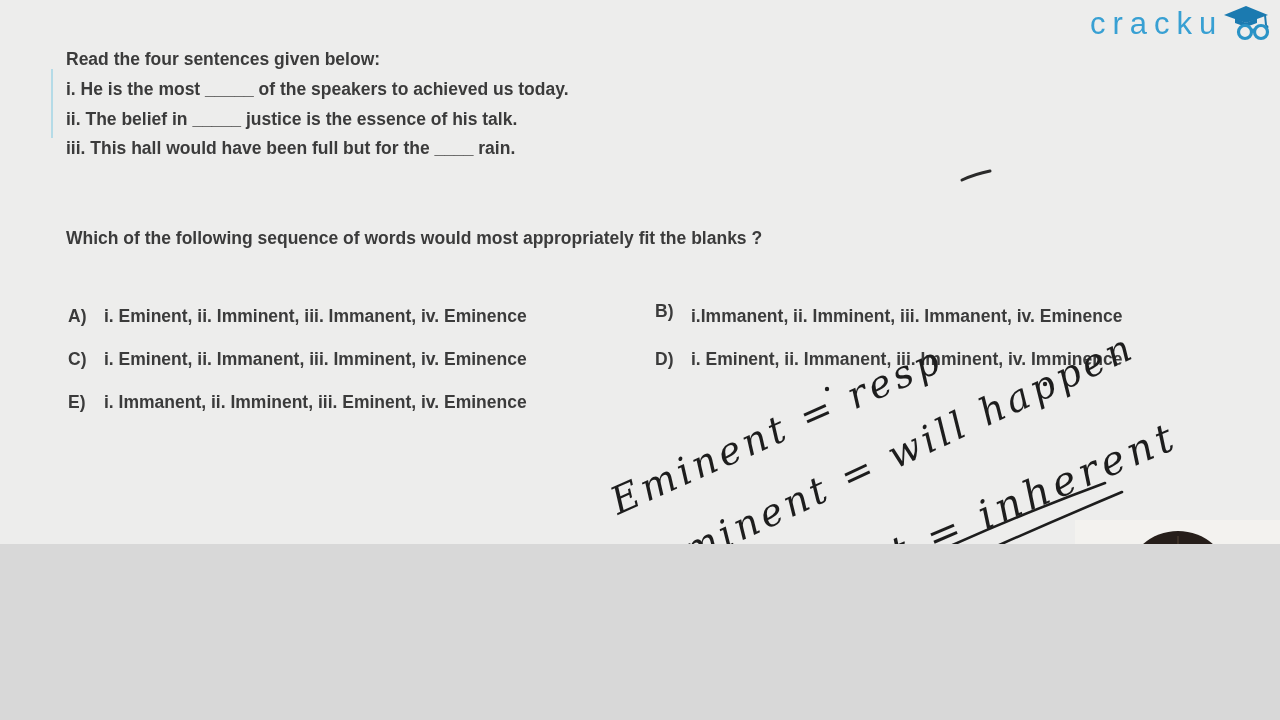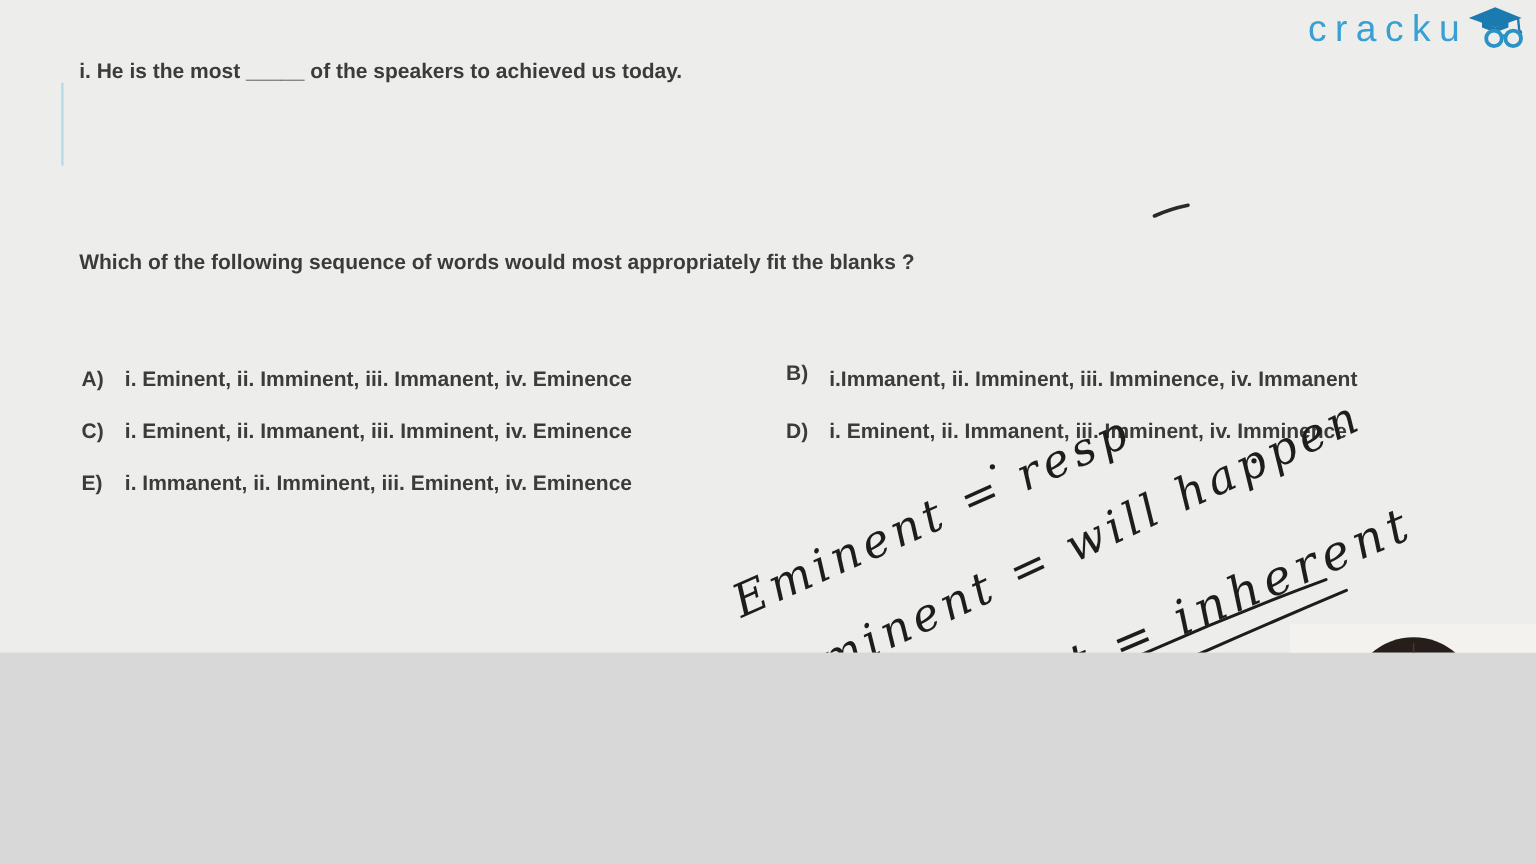--- a/index.html
+++ b/index.html
@@ -10,21 +10,21 @@
     color:#3b3b3b;
   }
   
   .logo{position:absolute;top:2px;left:1090px;width:186px;height:44px;display:flex;align-items:center;}
   .logo-text{font-size:31px;font-weight:400;letter-spacing:7px;color:#38a0d3;line-height:44px;}
   .logo-icon{width:52px;height:40px;margin-left:-2px;margin-top:-2px;}
   
   .accent{position:absolute;left:51px;top:69px;width:2px;height:69px;background:#b5dbe7;}
   .qblock{position:absolute;left:66px;top:45px;}
   .qline{font-size:17.5px;font-weight:600;line-height:29.8px;white-space:pre;}
-  .prompt{position:absolute;left:66px;top:208px;font-size:17.5px;font-weight:600;text-align:center;}
+  .prompt{position:absolute;left:66px;top:228px;font-size:17.5px;font-weight:600;text-align:center;}
   
   .opt{position:absolute;display:flex;font-size:17.5px;font-weight:600;white-space:pre;}
   .opt .opt-label{width:36px;flex:0 0 36px;}
   .optA{left:68px;top:306px;}
   .optB{left:655px;top:306px;}
   .optB .opt-label{transform:translateY(-5px);}
   .optC{left:68px;top:349px;}
   .optD{left:655px;top:349px;}
   .optE{left:68px;top:392px;}
   
@@ -48,32 +48,35 @@
       <circle cx="45.5" cy="24" r="2" fill="#1b7ab0"></circle>
       <circle cx="24" cy="29" r="6.5" fill="none" stroke="#2a93c6" stroke-width="3.2"></circle>
       <circle cx="40" cy="29" r="6.5" fill="none" stroke="#2a93c6" stroke-width="3.2"></circle>
       <path d="M30.5,28 Q32,25.5 33.5,28" stroke="#2a93c6" stroke-width="2.5" fill="none"></path>
     </svg>
   </div>
 
   <div class="accent"></div>
 
   <div class="qblock">
+    <div class="qline">Read the four sentences given below:</div>
     <div class="qline">i. He is the most _____ of the speakers to achieved us today.</div>
+    <div class="qline">ii. The belief in _____ justice is the essence of his talk.</div>
+    <div class="qline">iii. This hall would have been full but for the ____ rain.</div>
   </div>
 
   <div class="prompt">Which of the following sequence of words would most appropriately fit the blanks ?</div>
 
   <div class="opt optA">
     <span class="opt-label">A)</span>
     <span class="opt-text">i. Eminent, ii. Imminent, iii. Immanent, iv. Eminence</span>
   </div>
   <div class="opt optB">
     <span class="opt-label">B)</span>
-    <span class="opt-text">i.Immanent, ii. Imminent, iii. Imminence, iv. Immanent</span>
+    <span class="opt-text">i.Immanent, ii. Imminent, iii. Immanent, iv. Eminence</span>
   </div>
   <div class="opt optC">
     <span class="opt-label">C)</span>
     <span class="opt-text">i. Eminent, ii. Immanent, iii. Imminent, iv. Eminence</span>
   </div>
   <div class="opt optD">
     <span class="opt-label">D)</span>
     <span class="opt-text">i. Eminent, ii. Immanent, iii. Imminent, iv. Imminence</span>
   </div>
   <div class="opt optE">

